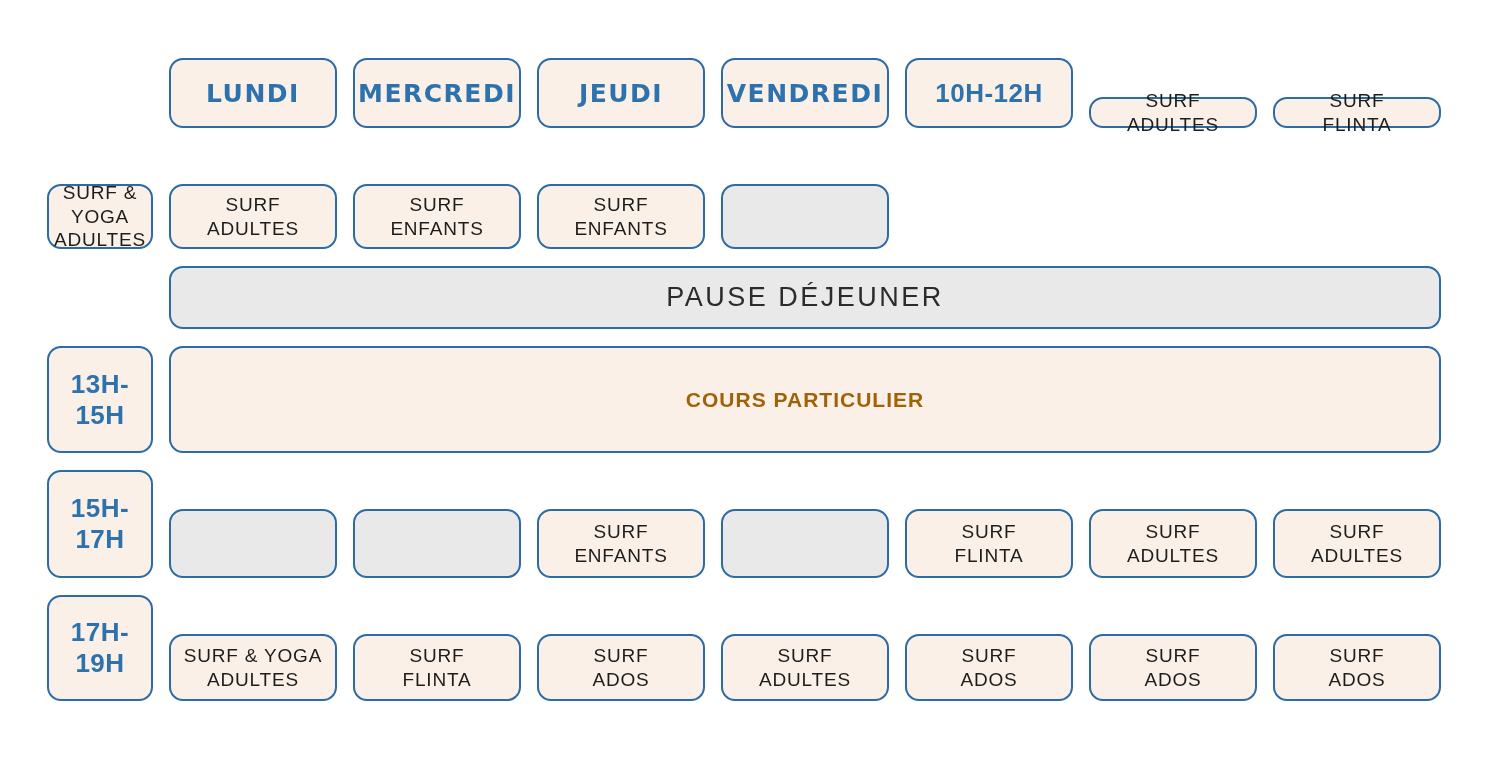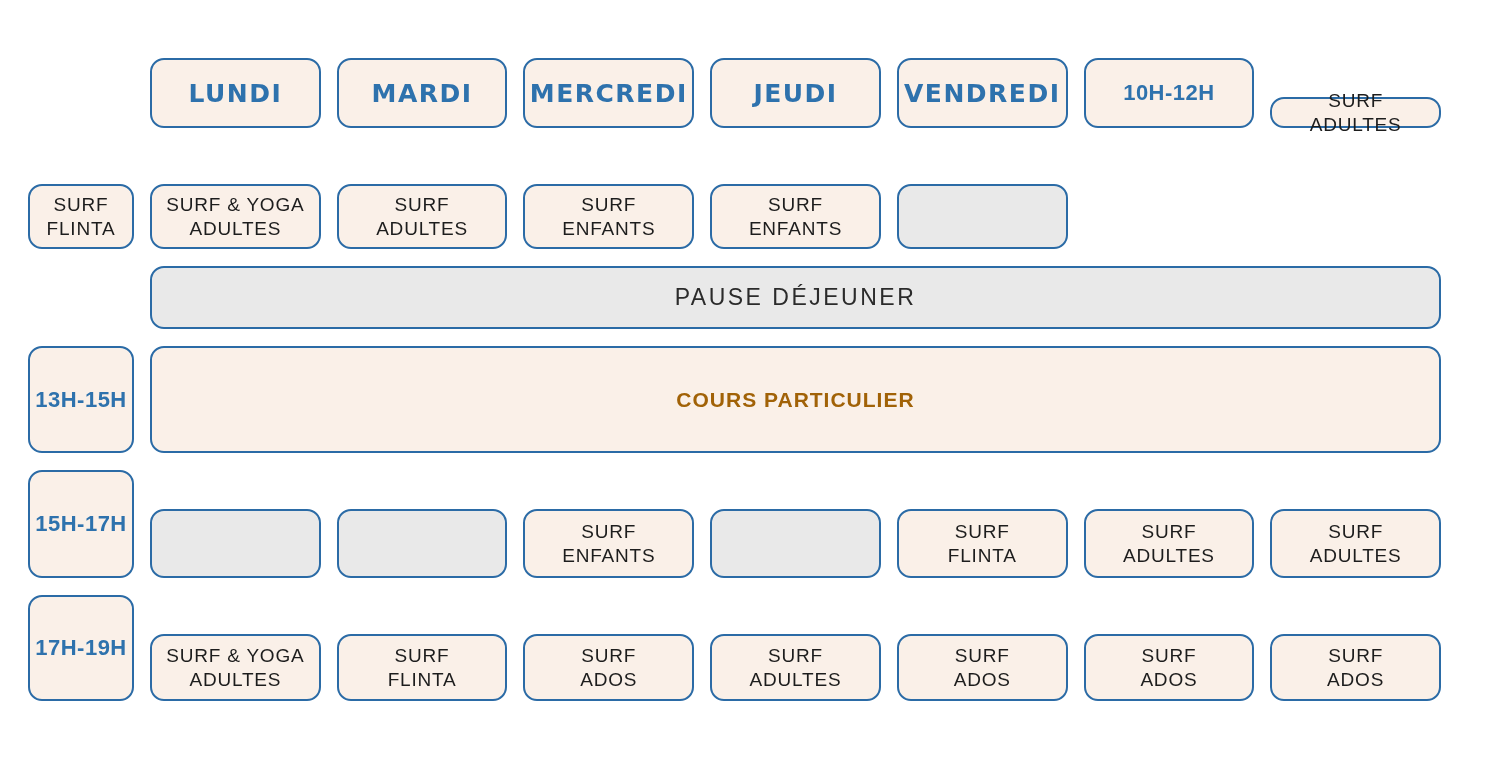--- a/index.html
+++ b/index.html
@@ -10,21 +10,21 @@
     --text-dark:#1D1D1D;
   }
   html,body{margin:0;padding:0;background:#ffffff;}
   body{
     width:1495px;height:757px;overflow:hidden;
     font-family:"Liberation Sans",sans-serif;
   }
   .board{
     box-sizing:border-box;
     width:1495px;height:757px;
-    padding:58px 54px 0 28px;
+    padding:58px 54px 0 47px;
   }
   .grid{
     display:grid;
     grid-template-columns:106px repeat(7,1fr);
     grid-template-rows:70px 104px 63px 107px 108px 106px;
     column-gap:16px;
     row-gap:17px;
   }
   .box{
     box-sizing:border-box;
@@ -37,37 +37,37 @@
   .corner{background:transparent;border:none;}
   .day{
     font-family:"DejaVu Sans",sans-serif;
     font-weight:bold;
     font-size:25px;
     letter-spacing:1.5px;
     color:var(--text-blue);
   }
   .time{
     font-weight:bold;
-    font-size:22px;
+    font-size:26px;
     letter-spacing:0.5px;
     color:var(--text-blue);
   }
   .cell{
     font-size:19px;
     letter-spacing:0.8px;
     line-height:1.25;
     color:var(--text-dark);
     white-space:pre-line;
     margin-top:39px;
   }
   .empty{background:var(--gray);}
   .span-row{grid-column:2 / -1;}
   .pause{
     background:var(--gray);
-    font-size:23px;
+    font-size:27px;
     font-weight:normal;
     letter-spacing:2.5px;
     color:#2B2B2B;
     white-space:nowrap;
   }
   .cours{
     font-size:21px;
     font-weight:bold;
     letter-spacing:1px;
     color:#a16207;
@@ -75,21 +75,20 @@
   }
 </style>
 </head>
 <body>
 
 <div class="board">
   <div class="grid">
 
     <div class="corner"></div>
     <div class="box day">LUNDI</div>
-    <div class="box day">MARDI</div>
     <div class="box day">MERCREDI</div>
     <div class="box day">JEUDI</div>
     <div class="box day">VENDREDI</div>
 
     <div class="box time">10H-12H</div>
     <div class="box cell">SURF
 ADULTES</div>
     <div class="box cell">SURF
 FLINTA</div>
     <div class="box cell">SURF &amp; YOGA

